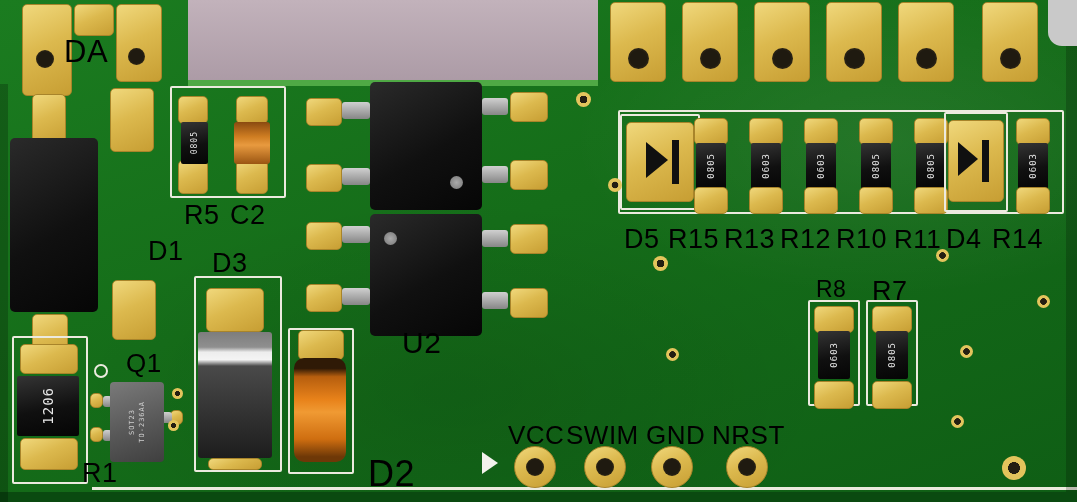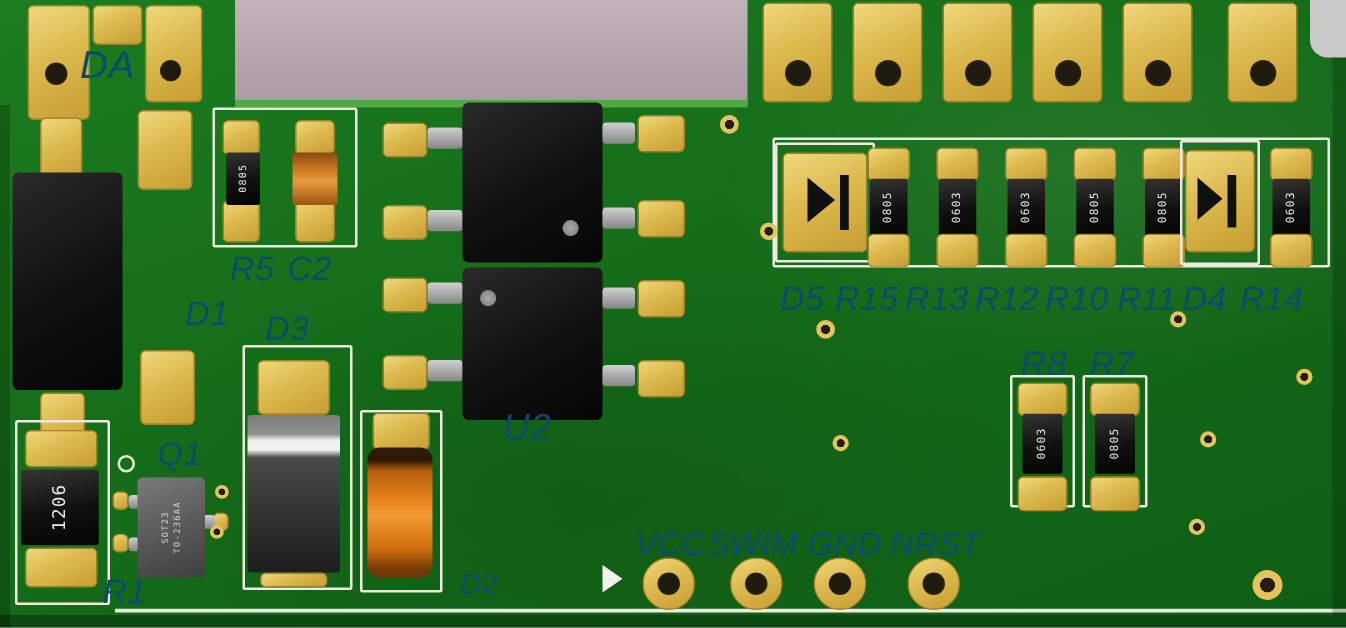--- a/index.html
+++ b/index.html
@@ -28,21 +28,21 @@
   .chip{
     background:linear-gradient(170deg,#343434 0%,#101010 55%,#050505 100%);
     border-radius:2px;display:flex;align-items:center;justify-content:center;overflow:hidden;
   }
   .blackbody{
     background:linear-gradient(150deg,#2a2a2a 0%,#101010 55%,#060606 100%);
     border-radius:5px;
   }
   .lead{background:linear-gradient(180deg,#d0d0d0,#868686);border-radius:3px;}
   .outline{border:2px solid #eceadf;box-sizing:border-box;border-radius:2px;}
-  .silk{color:#0c4a6e;white-space:nowrap;line-height:1;letter-spacing:0.5px;font-style:italic;}
+  .silk{color:#000000;white-space:nowrap;line-height:1;letter-spacing:0.5px;}
   .vtext{
     writing-mode:vertical-rl;transform:rotate(180deg);
     color:#e8e8e8;letter-spacing:1px;font-family:"DejaVu Sans Mono",monospace;
   }
   .tri-r{width:0;height:0;}
   .icdot{background:radial-gradient(circle,#aaa,#777);border-radius:50%;}
 </style>
 </head>
 <body>
 
@@ -132,21 +132,21 @@
 
   <div class="abs silk" style="left:212px;top:250px;font-size:27px;">D3</div>
   <div class="abs outline" style="left:194px;top:276px;width:88px;height:196px;"></div>
   <div class="abs pad" style="left:206px;top:288px;width:58px;height:44px;"></div>
   <div class="abs" style="left:198px;top:332px;width:74px;height:126px;border-radius:3px;background:linear-gradient(180deg,#7d7d7d 0%,#8f8f8f 12%,#ededed 16%,#f4f4f4 22%,#4a4a4a 27%,#2f2f2f 70%,#1d1d1d 100%);"></div>
   <div class="abs pad" style="left:208px;top:458px;width:54px;height:12px;"></div>
 
   <div class="abs outline" style="left:288px;top:328px;width:66px;height:146px;"></div>
   <div class="abs pad" style="left:298px;top:330px;width:46px;height:30px;"></div>
   <div class="abs" style="left:294px;top:358px;width:52px;height:104px;border-radius:10px;background:linear-gradient(180deg,#2f1a06 0%,#2f1a06 10%,#b65e0e 18%,#e8821a 40%,#f09a33 52%,#cf6e10 78%,#6e3807 95%);"></div>
-  <div class="abs silk" style="left:368px;top:456px;font-size:23px;">D2</div>
+  <div class="abs silk" style="left:368px;top:456px;font-size:36px;">D2</div>
 
   <div class="abs pad" style="left:610px;top:2px;width:56px;height:80px;"></div>
   <div class="abs hole" style="left:628px;top:48px;width:21px;height:21px;"></div>
   <div class="abs pad" style="left:682px;top:2px;width:56px;height:80px;"></div>
   <div class="abs hole" style="left:700px;top:48px;width:21px;height:21px;"></div>
   <div class="abs pad" style="left:754px;top:2px;width:56px;height:80px;"></div>
   <div class="abs hole" style="left:772px;top:48px;width:21px;height:21px;"></div>
   <div class="abs pad" style="left:826px;top:2px;width:56px;height:80px;"></div>
   <div class="abs hole" style="left:844px;top:48px;width:21px;height:21px;"></div>
   <div class="abs pad" style="left:898px;top:2px;width:56px;height:80px;"></div>
@@ -203,21 +203,21 @@
 
   <div class="abs silk" style="left:624px;top:226px;font-size:27px;">D5</div>
   <div class="abs silk" style="left:668px;top:226px;font-size:27px;">R15</div>
   <div class="abs silk" style="left:724px;top:226px;font-size:27px;">R13</div>
   <div class="abs silk" style="left:780px;top:226px;font-size:27px;">R12</div>
   <div class="abs silk" style="left:836px;top:226px;font-size:27px;">R10</div>
   <div class="abs silk" style="left:894px;top:226px;font-size:26px;">R11</div>
   <div class="abs silk" style="left:946px;top:226px;font-size:27px;">D4</div>
   <div class="abs silk" style="left:992px;top:226px;font-size:27px;">R14</div>
 
-  <div class="abs silk" style="left:816px;top:278px;font-size:29px;">R8</div>
+  <div class="abs silk" style="left:816px;top:278px;font-size:23px;">R8</div>
   <div class="abs silk" style="left:872px;top:278px;font-size:27px;">R7</div>
   <div class="abs outline" style="left:808px;top:300px;width:52px;height:106px;"></div>
   <div class="abs pad" style="left:814px;top:306px;width:40px;height:27px;"></div>
   <div class="abs chip" style="left:818px;top:331px;width:32px;height:48px;">
     <span class="vtext" style="font-size:9px;">0603</span>
   </div>
   <div class="abs pad" style="left:814px;top:381px;width:40px;height:28px;"></div>
   <div class="abs outline" style="left:866px;top:300px;width:52px;height:106px;"></div>
   <div class="abs pad" style="left:872px;top:306px;width:40px;height:27px;"></div>
   <div class="abs chip" style="left:876px;top:331px;width:32px;height:48px;">

